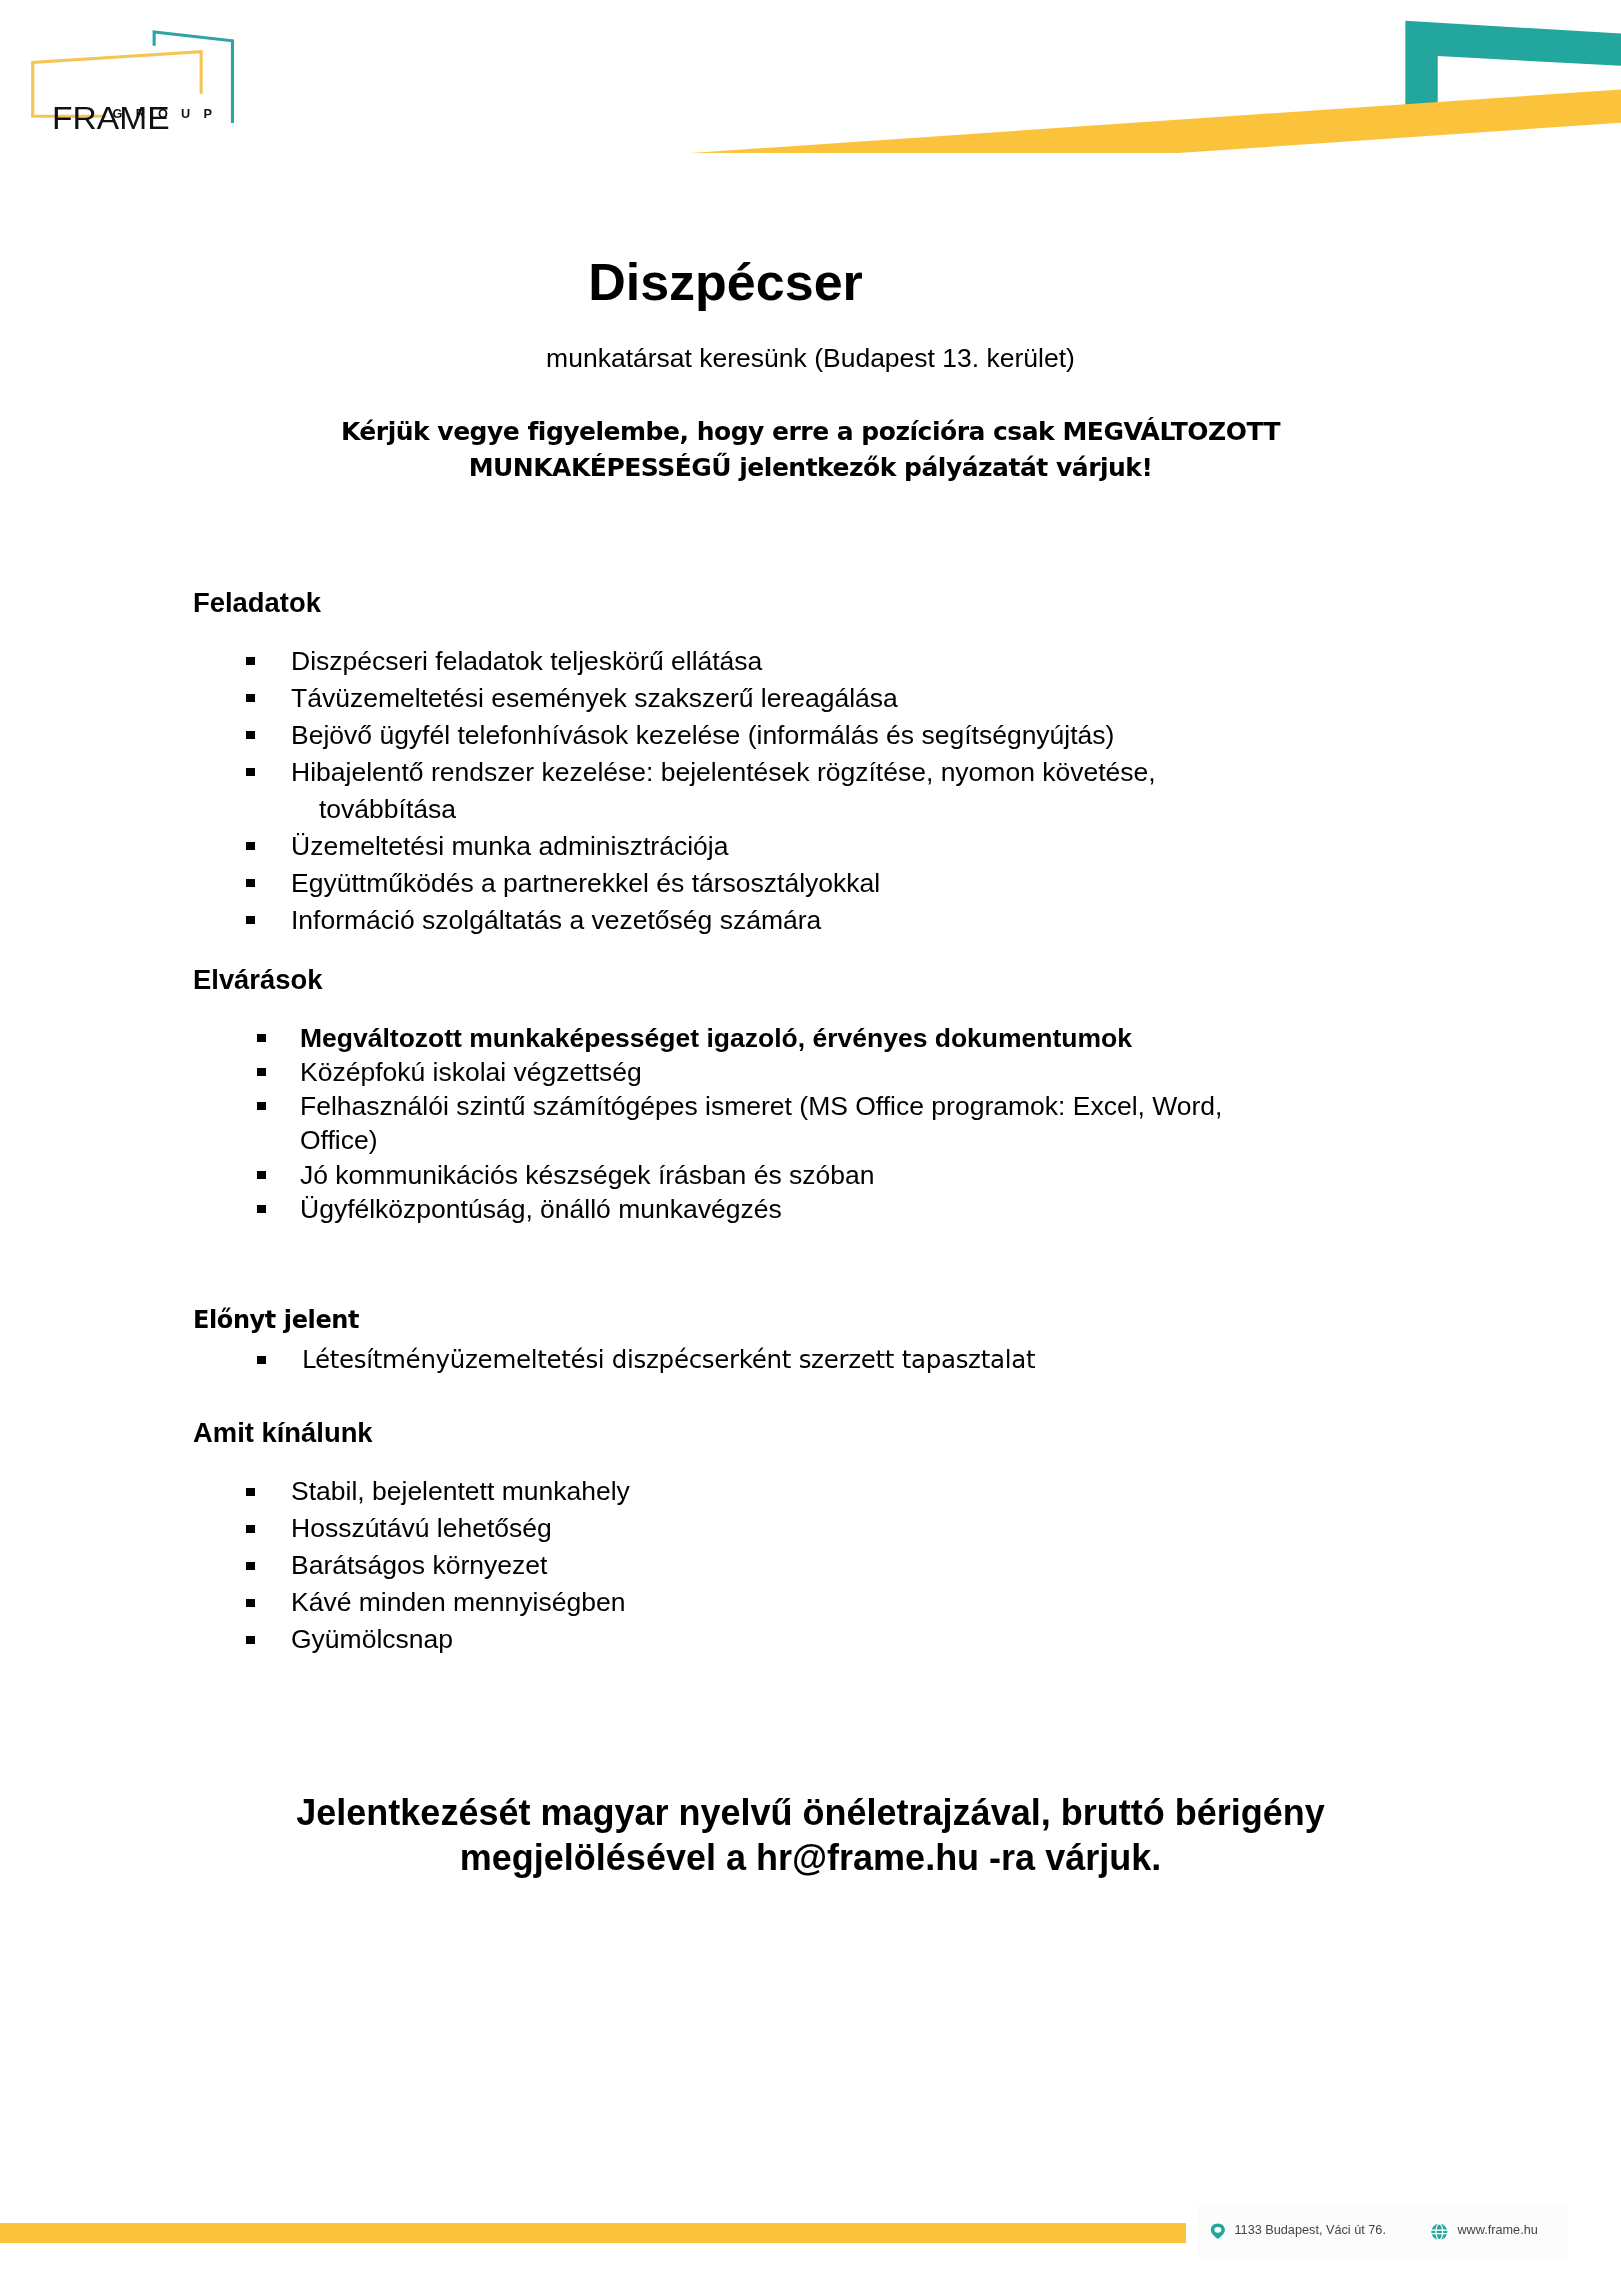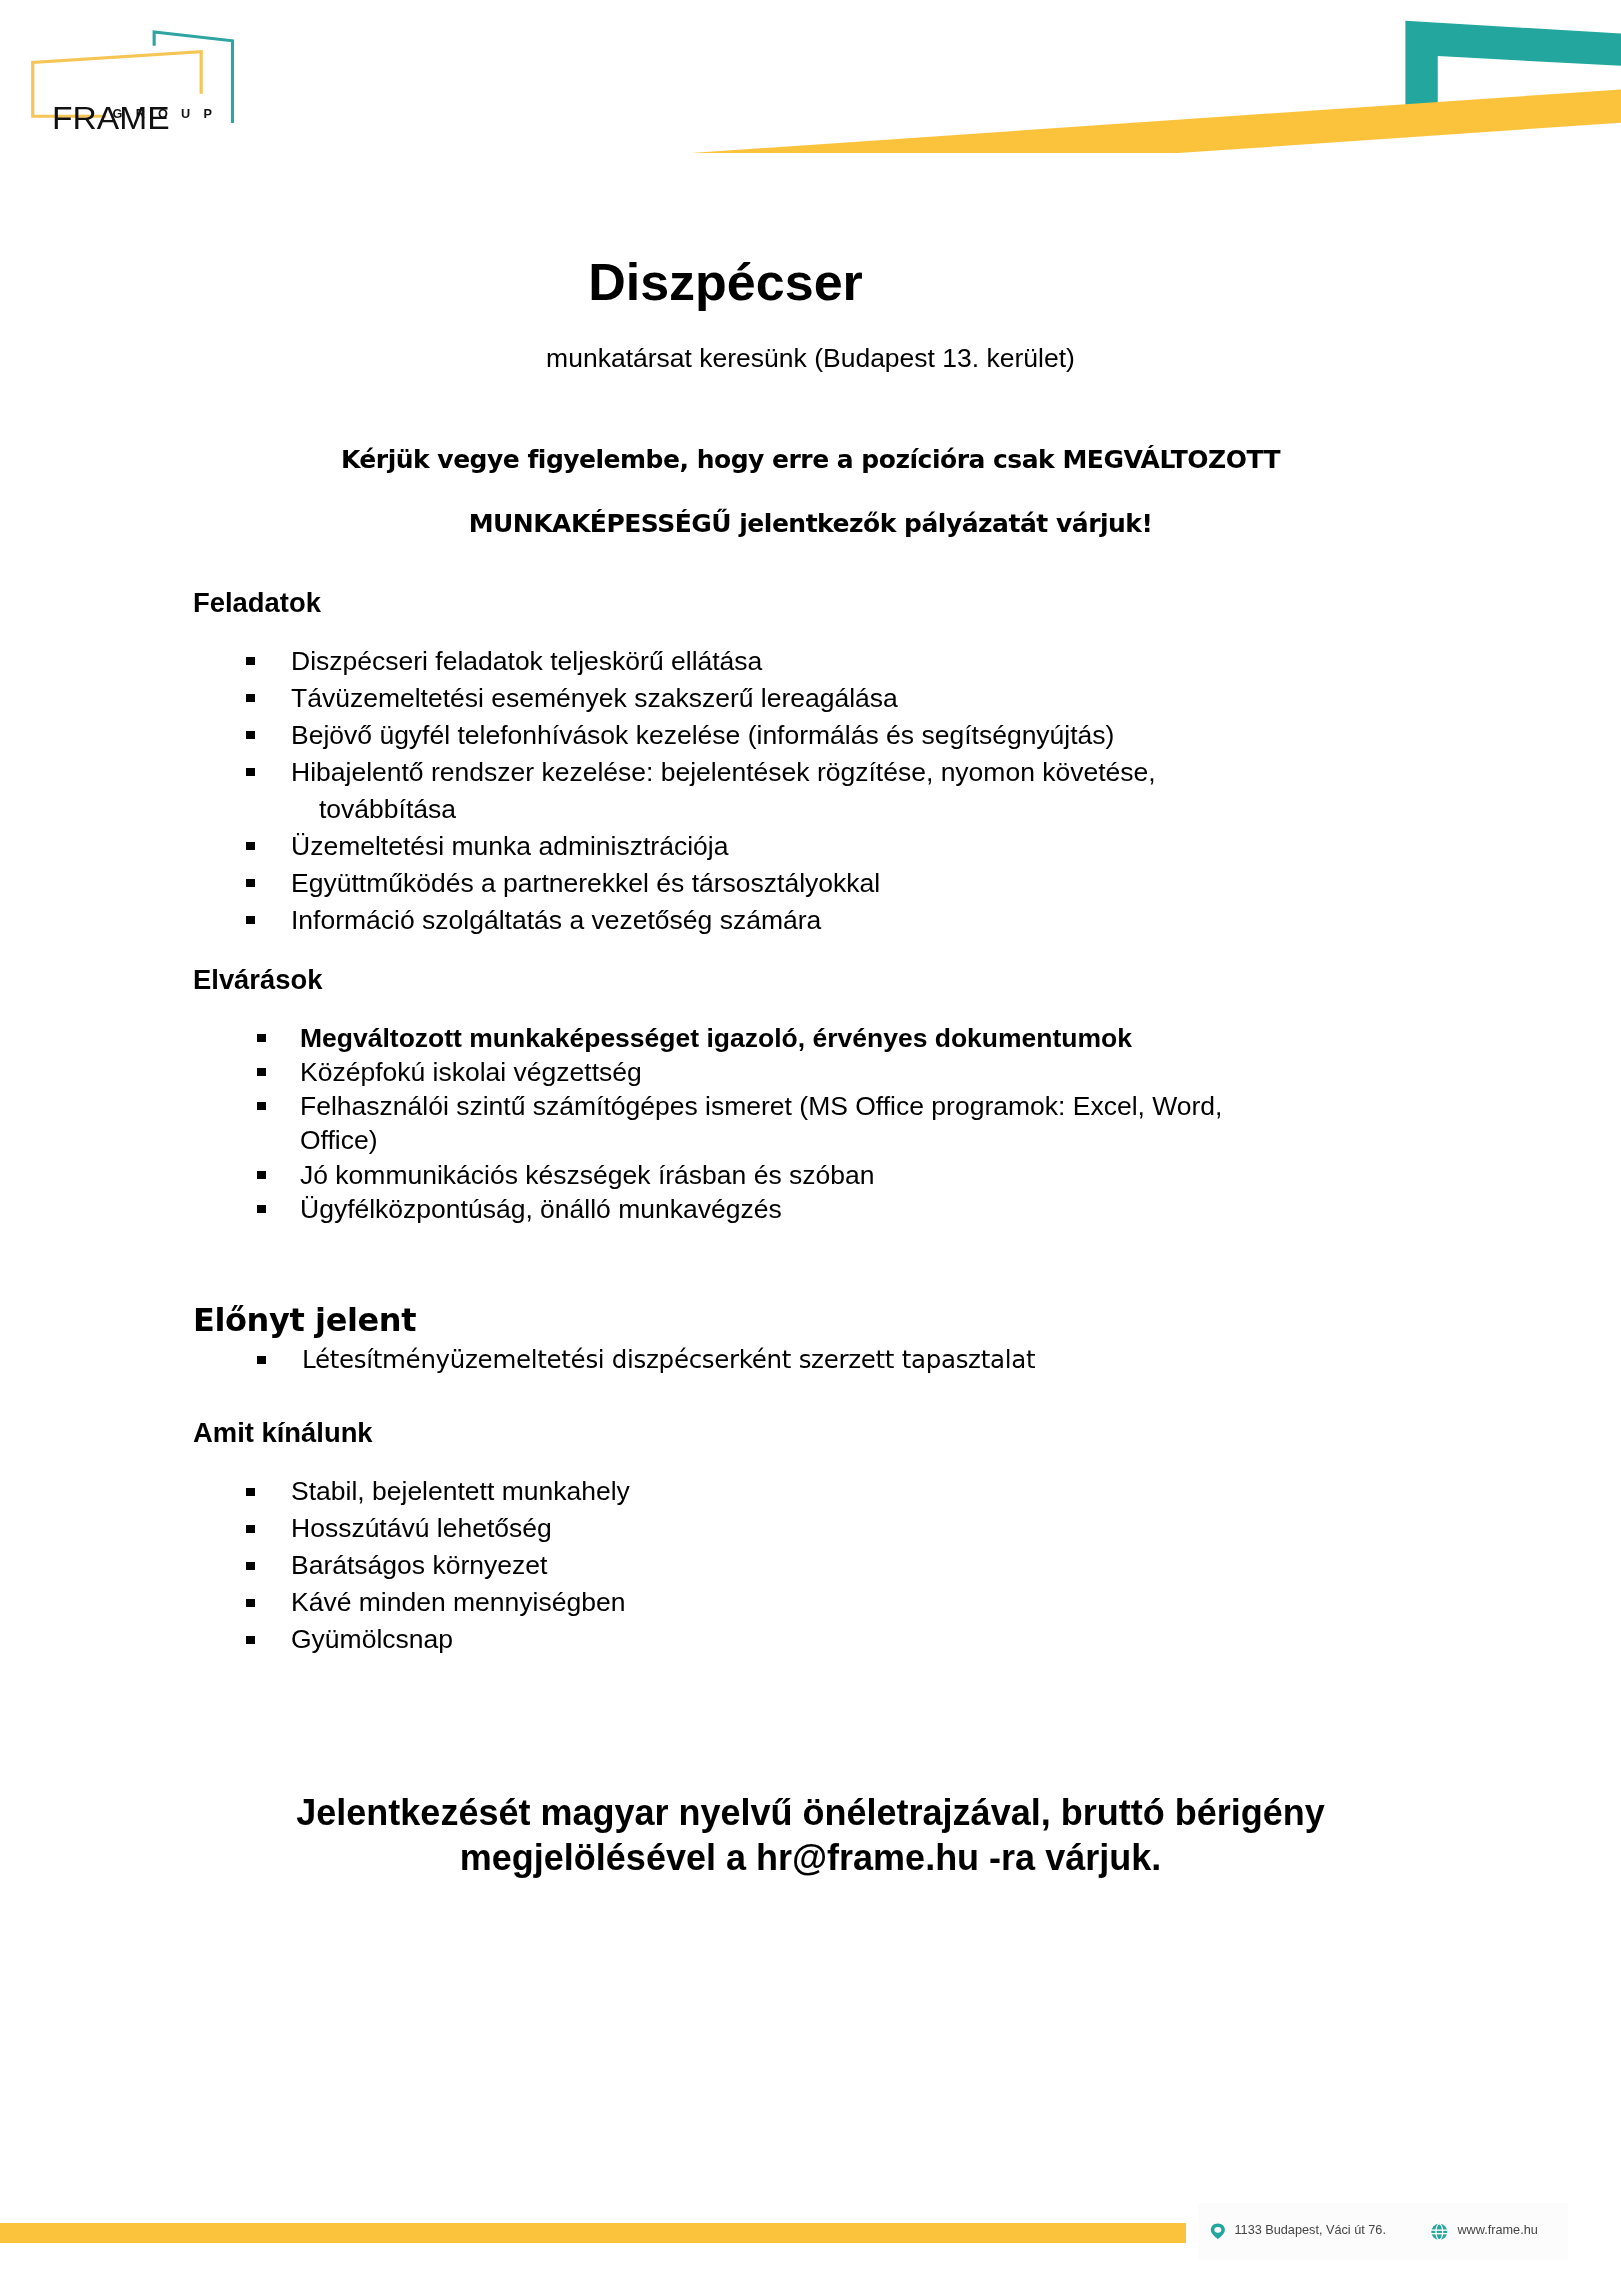--- a/index.html
+++ b/index.html
@@ -8,24 +8,24 @@
   .deco { position: absolute; left: 0; top: 0; }
 
   
   .logo { position: absolute; left: 19.6px; top: 19.6px; width: 235px; height: 118px; }
   .logo-frame { position: absolute; left: 32px; top: 82px; font-family: "Liberation Sans", sans-serif; font-size: 32px; font-weight: 400; letter-spacing: 0px; color: #111; line-height: 1; transform: scaleX(1.05); transform-origin: left; }
   .logo-group { position: absolute; left: 93px; top: 88px; font-family: "Liberation Sans", sans-serif; font-size: 12.7px; font-weight: 700; letter-spacing: 13.2px; color: #111; line-height: 1; }
 
   .title { position: absolute; left: 0; width: 1451px; top: 253px; text-align: center; font-size: 52px; font-weight: 700; line-height: 59px; }
   .subtitle { position: absolute; left: 0; width: 1621px; top: 342px; text-align: center; font-size: 26.5px; line-height: 33px; }
   .notice { position: absolute; left: 0; width: 1621px; top: 414px; text-align: center; font-family: "DejaVu Sans", sans-serif; font-size: 25px; font-weight: 700; line-height: 36px; letter-spacing: -0.5px; }
-  .notice div { white-space: nowrap; margin-top: 28px; }
+  .notice div { white-space: nowrap; }
 
   .section-head { position: absolute; left: 193px; font-size: 27.4px; font-weight: 700; line-height: 33px; white-space: nowrap; }
-  .section-head.alt { font-family: "DejaVu Sans", sans-serif; font-size: 32px; letter-spacing: -0.4px; }
+  .section-head.alt { font-family: "DejaVu Sans", sans-serif; font-size: 24px; letter-spacing: -0.4px; }
 
   ul.blist { position: absolute; margin: 0; padding: 0; list-style: none; }
   ul.blist li { position: relative; font-size: 26.5px; line-height: 37px; white-space: nowrap; }
   ul.blist li .bullet { position: absolute; width: 8.8px; height: 8.8px; background: #000; top: 13.7px; }
   ul.blist li .txt { position: absolute; left: 0; }
   ul.blist li.wrap2 { height: 74px; }
   ul.blist li:not(.wrap2) { height: 37px; }
 
   #list-feladatok { left: 291px; top: 643px; width: 1078px; }
   #list-feladatok .bullet { left: -45px; }

